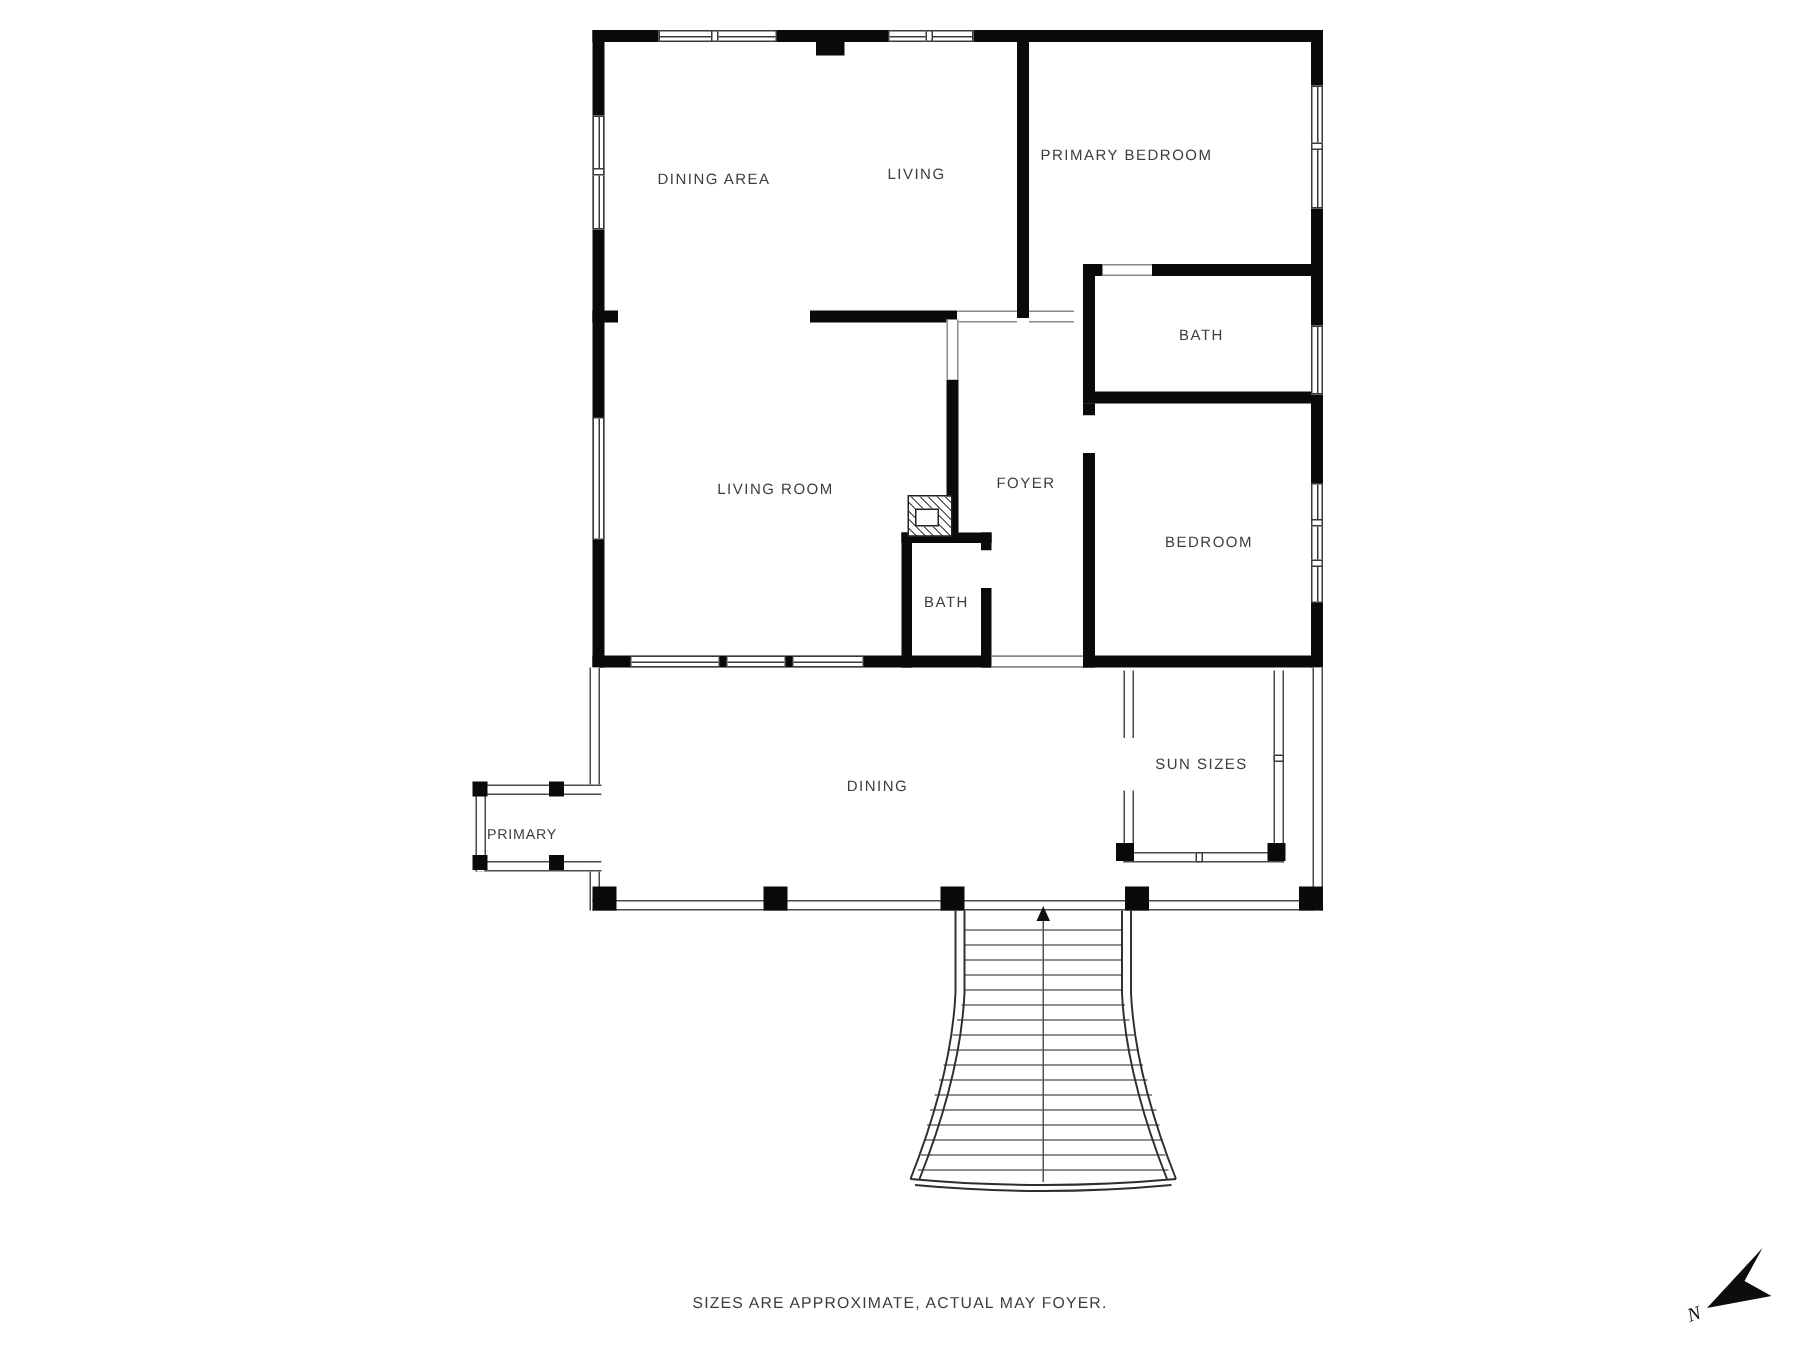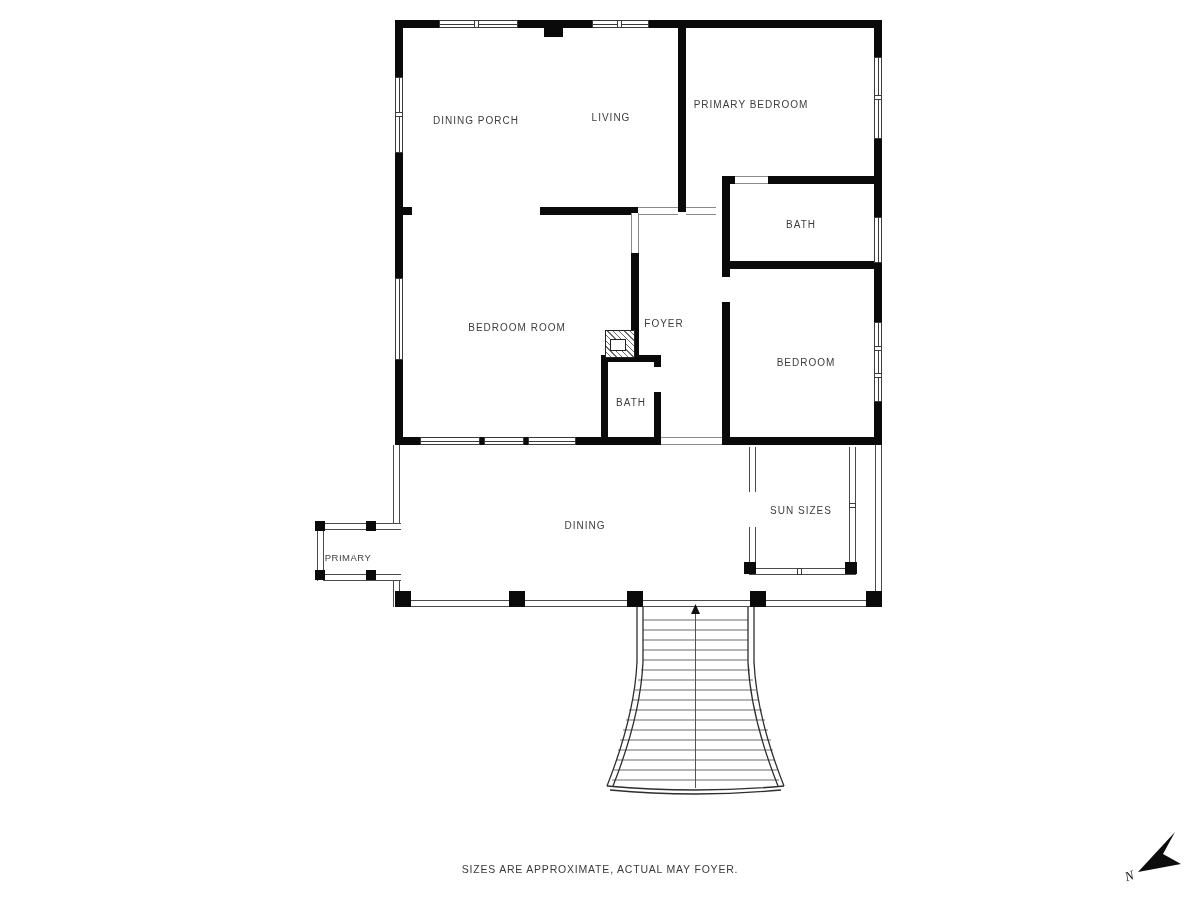--- a/index.html
+++ b/index.html
@@ -141,26 +141,26 @@
       <path d="M48,7 V62 C46,104 33,148 18,186"></path>
       <path d="M159,7 V62 C161,104 174,148 189,186"></path>
       <path d="M153,7 V62 C155,104 168,148 183,186"></path>
       <path d="M12,186 Q100,194 189,186"></path>
       <path d="M15,190 Q100,198 186,190"></path>
     </g>
     <line x1="100.5" y1="14" x2="100.5" y2="188" stroke="#555" stroke-width="1"></line>
     <polygon points="100.5,4 96,14 105,14" fill="#111"></polygon>
   </svg>
 
-  <div class="lbl" style="left:476px;top:120px">DINING PORCH</div>
+  <div class="lbl" style="left:476px;top:120px">DINING AREA</div>
   <div class="lbl" style="left:611px;top:117px">LIVING</div>
   <div class="lbl" style="left:751px;top:104px">PRIMARY BEDROOM</div>
   <div class="lbl" style="left:801px;top:224px">BATH</div>
-  <div class="lbl" style="left:517px;top:327px">BEDROOM ROOM</div>
-  <div class="lbl" style="left:664px;top:323px">FOYER</div>
+  <div class="lbl" style="left:517px;top:327px">LIVING ROOM</div>
+  <div class="lbl" style="left:684px;top:323px">FOYER</div>
   <div class="lbl" style="left:806px;top:362px">BEDROOM</div>
   <div class="lbl" style="left:631px;top:402px">BATH</div>
   <div class="lbl" style="left:801px;top:510px">SUN SIZES</div>
   <div class="lbl" style="left:585px;top:525px">DINING</div>
   <div class="lbl small" style="left:348px;top:557px">PRIMARY</div>
 
   <svg style="left:1120px;top:828px" width="64" height="54" viewBox="0 0 64 54">
     <polygon points="18,44 55,4 43,26 61,36" fill="#0d0d0d"></polygon>
     <text x="5" y="52" font-size="13" font-style="italic" fill="#111" font-family="Liberation Serif, serif" transform="rotate(-18 10 48)">N</text>
   </svg>

